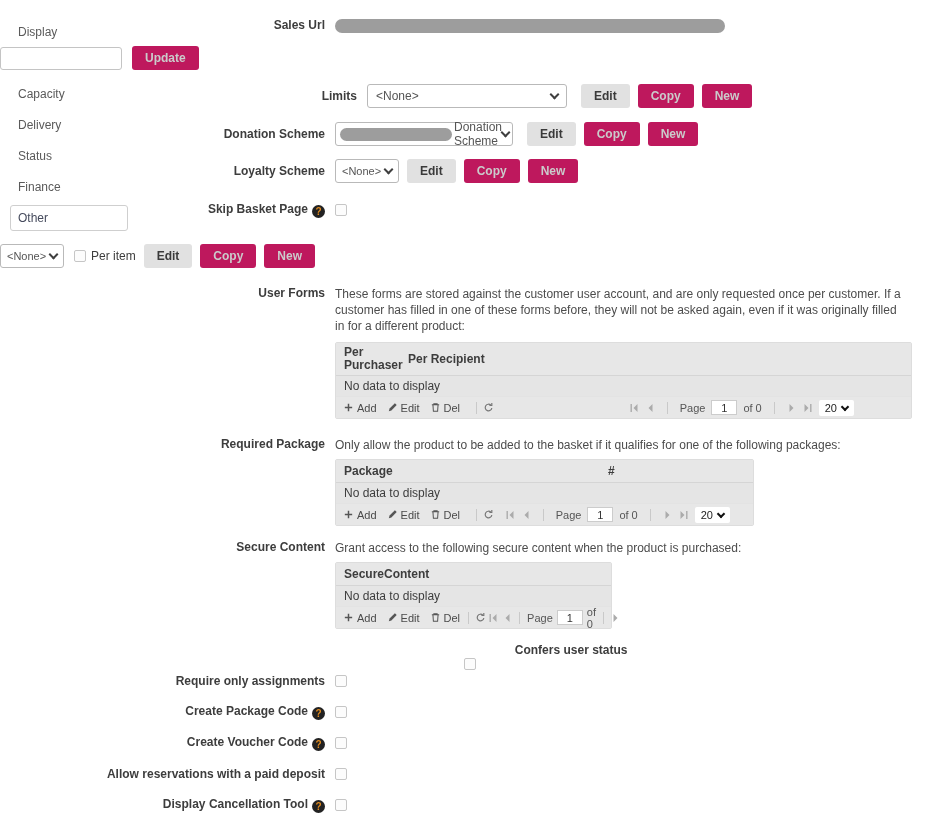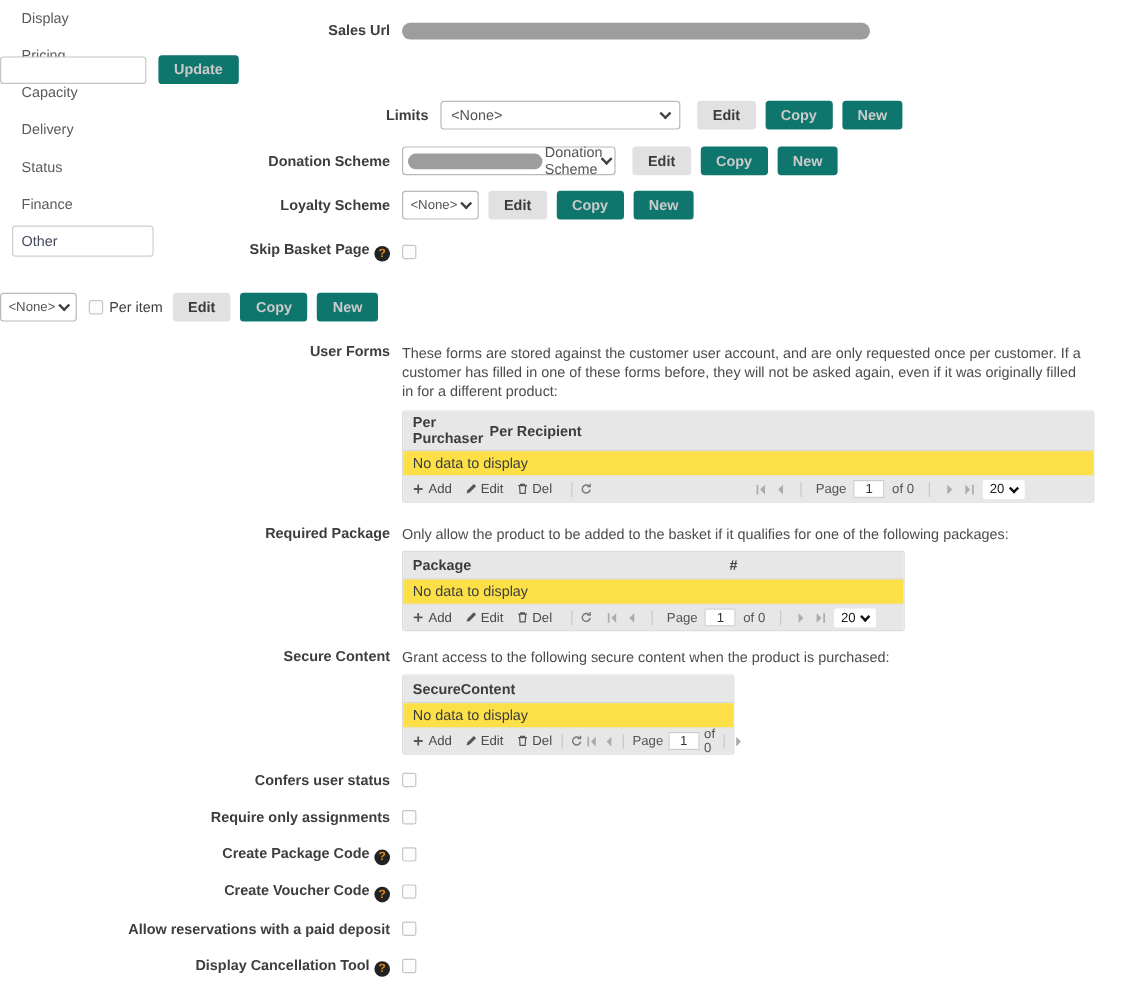--- a/index.html
+++ b/index.html
@@ -3,21 +3,21 @@
 <meta charset="utf-8">
 <style>
   * { box-sizing: border-box; }
   html,body { margin:0; padding:0; }
   body {
     width:940px; height:830px; overflow:hidden; position:relative;
     background:#ffffff; font-family:"Liberation Sans", sans-serif;
     color:#3d3d3d; font-size:12px;
   }
   
-  .sidebar { position:absolute; left:10px; top:2px; width:118px; }
+  .sidebar { position:absolute; left:10px; top:19px; width:118px; }
   .side-item {
     padding:5px 7px; margin-bottom:5px; font-size:12px; color:#5a5a5a;
     border:1px solid transparent; border-radius:3px; cursor:pointer;
   }
   .side-item.selected { border-color:#cfcfcf; background:#fff; color:#454a5c; }
   
   .main { position:absolute; left:0; top:0; width:940px; padding-top:16px; }
   .form-row { display:flex; align-items:flex-start; }
   .form-row.center { align-items:center; }
   .lbl {
@@ -51,21 +51,21 @@
     transform:rotate(45deg); margin-top:-4px; flex:0 0 auto;
   }
   .chev.dark { border-color:#111; width:6px; height:6px; }
   
   .btn {
     height:24px; line-height:24px; padding:0 13px; margin-left:8px;
     border:none; border-radius:3px; font-weight:bold; font-size:12px;
     font-family:inherit; cursor:pointer;
   }
   .btn.on  { background:#e1e1e1; color:#3a3a3a; }
-  .btn.off { background:#0f766e; color:#cbcbcb; }
+  .btn.off { background:#be185d; color:#cbcbcb; }
   .btn.first { margin-left:14px; }
   
   .cb {
     width:12px; height:12px; border:1px solid #c6c6c6; border-radius:2px;
     background:#fcfcfc; display:inline-block; flex:0 0 auto; cursor:pointer;
   }
   
   .help {
     display:inline-block; width:13px; height:13px; border-radius:50%;
     background:#222; color:#e08a1e; font-size:10px; font-weight:bold;
@@ -81,21 +81,21 @@
     background:#e7e7e7; display:flex; align-items:center; padding:0 8px;
     font-weight:bold; color:#3d3d3d; border-bottom:1px solid #d5d5d5; font-size:12px;
   }
   .grid.w577 .grid-header { height:33px; }
   .grid.w419 .grid-header, .grid.w277 .grid-header { height:23px; }
   .gh-main { flex:1; }
   .gh-pp { width:64px; line-height:13px; }
   .gh-pr { width:92px; }
   .gh-hash { width:137px; }
   .grid-body {
-    background:#fde047; padding:3px 8px; height:21px; font-size:12px; color:#3d3d3d;
+    background:#e5e5e5; padding:3px 8px; height:21px; font-size:12px; color:#3d3d3d;
     border-bottom:1px solid #e3e3e3;
   }
   .grid-footer {
     background:#e7e7e7; display:flex; align-items:center; height:21px; padding:0 7px;
     color:#4a4a4a; font-size:11px;
   }
   .tb { display:inline-flex; align-items:center; gap:3px; margin-right:10px; cursor:pointer; color:#4a4a4a; }
   .vsep { width:1px; height:12px; background:#c9c9c9; margin:0 6px; flex:0 0 auto; }
   .pager { display:flex; align-items:center; margin-left:auto; gap:6px; color:#555; }
   .pager .pgi { display:inline-flex; cursor:pointer; }
@@ -417,21 +417,21 @@
                 <svg width="10" height="10" viewBox="0 0 10 10">
                   <path d="M2.5 1l4 4-4 4z" fill="#ababab"></path>
                 </svg>
               </span>
           </span>
         </div>
       </div>
     </div>
   </div>
 
-  <div class="form-row center mb17" style="height:14px;">
+  <div class="form-row center mb17" style="height:14px;flex-direction:column;">
     <div class="lbl">Confers user status</div>
     <div class="ctrl">
         <span class="cb"></span>
       </div>
   </div>
 
   <div class="form-row center mb17" style="height:14px;">
     <div class="lbl">Require only assignments</div>
     <div class="ctrl">
         <span class="cb"></span>

